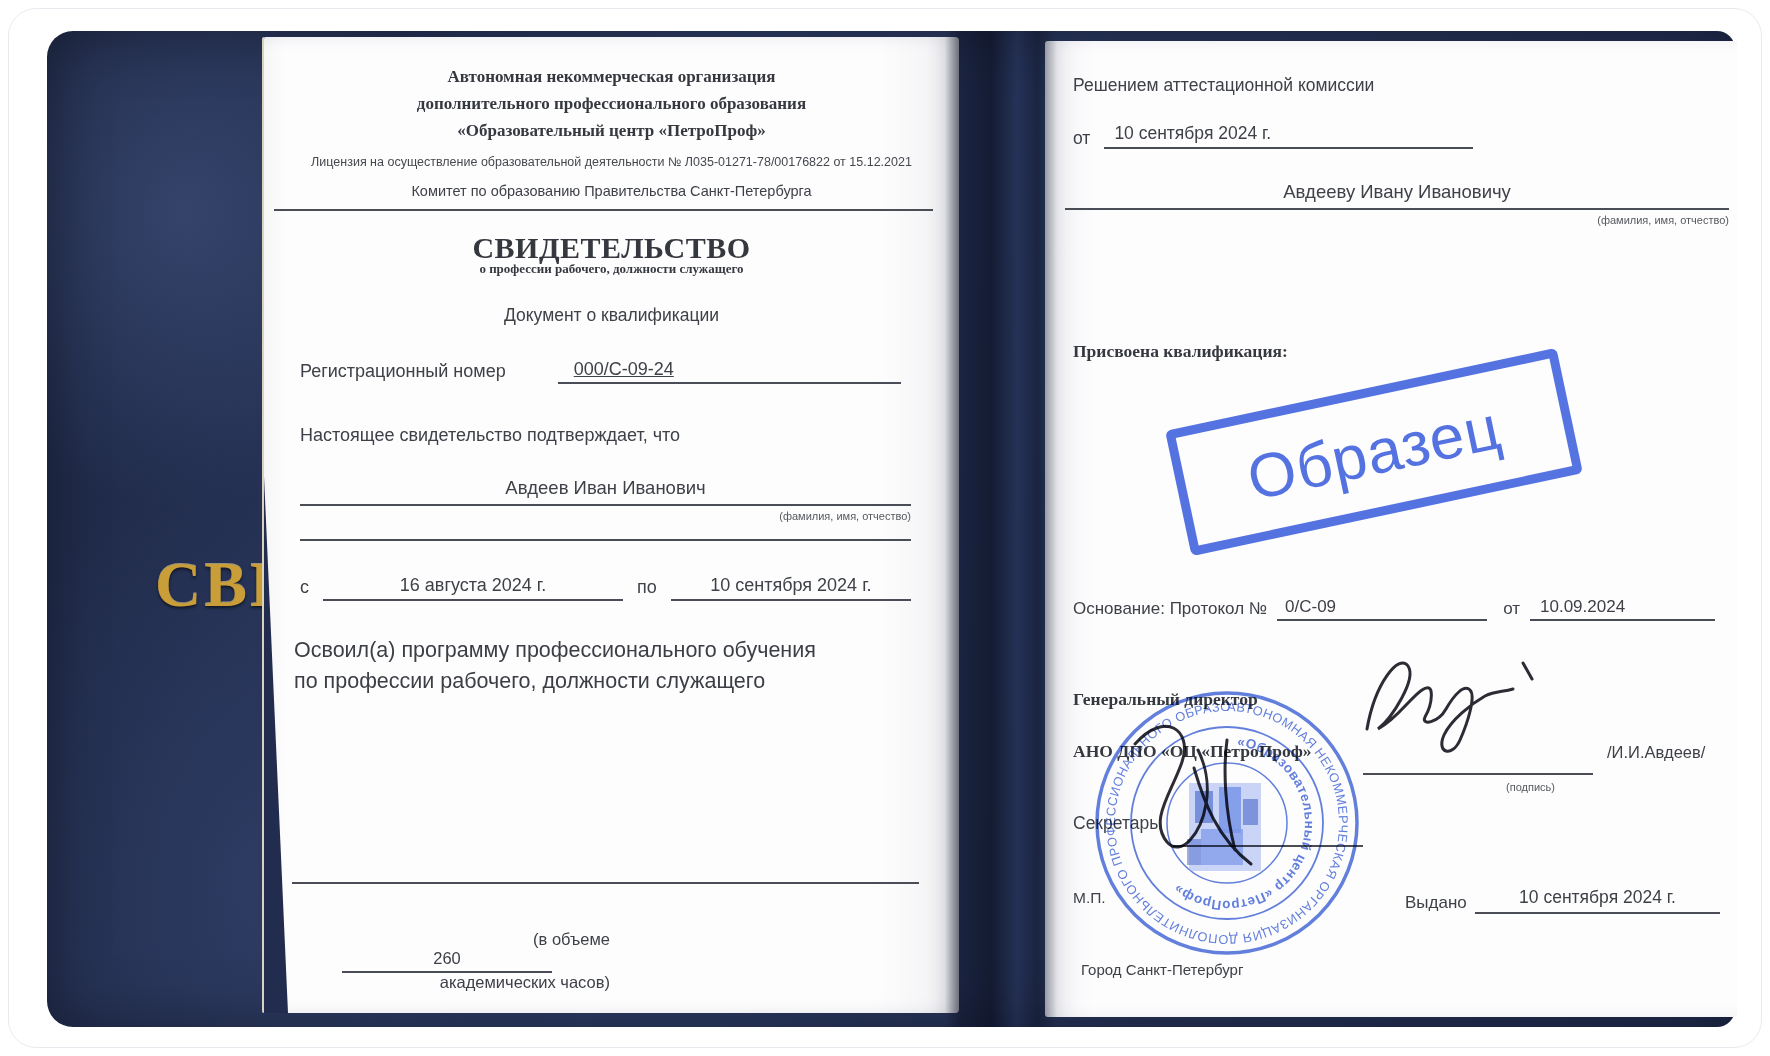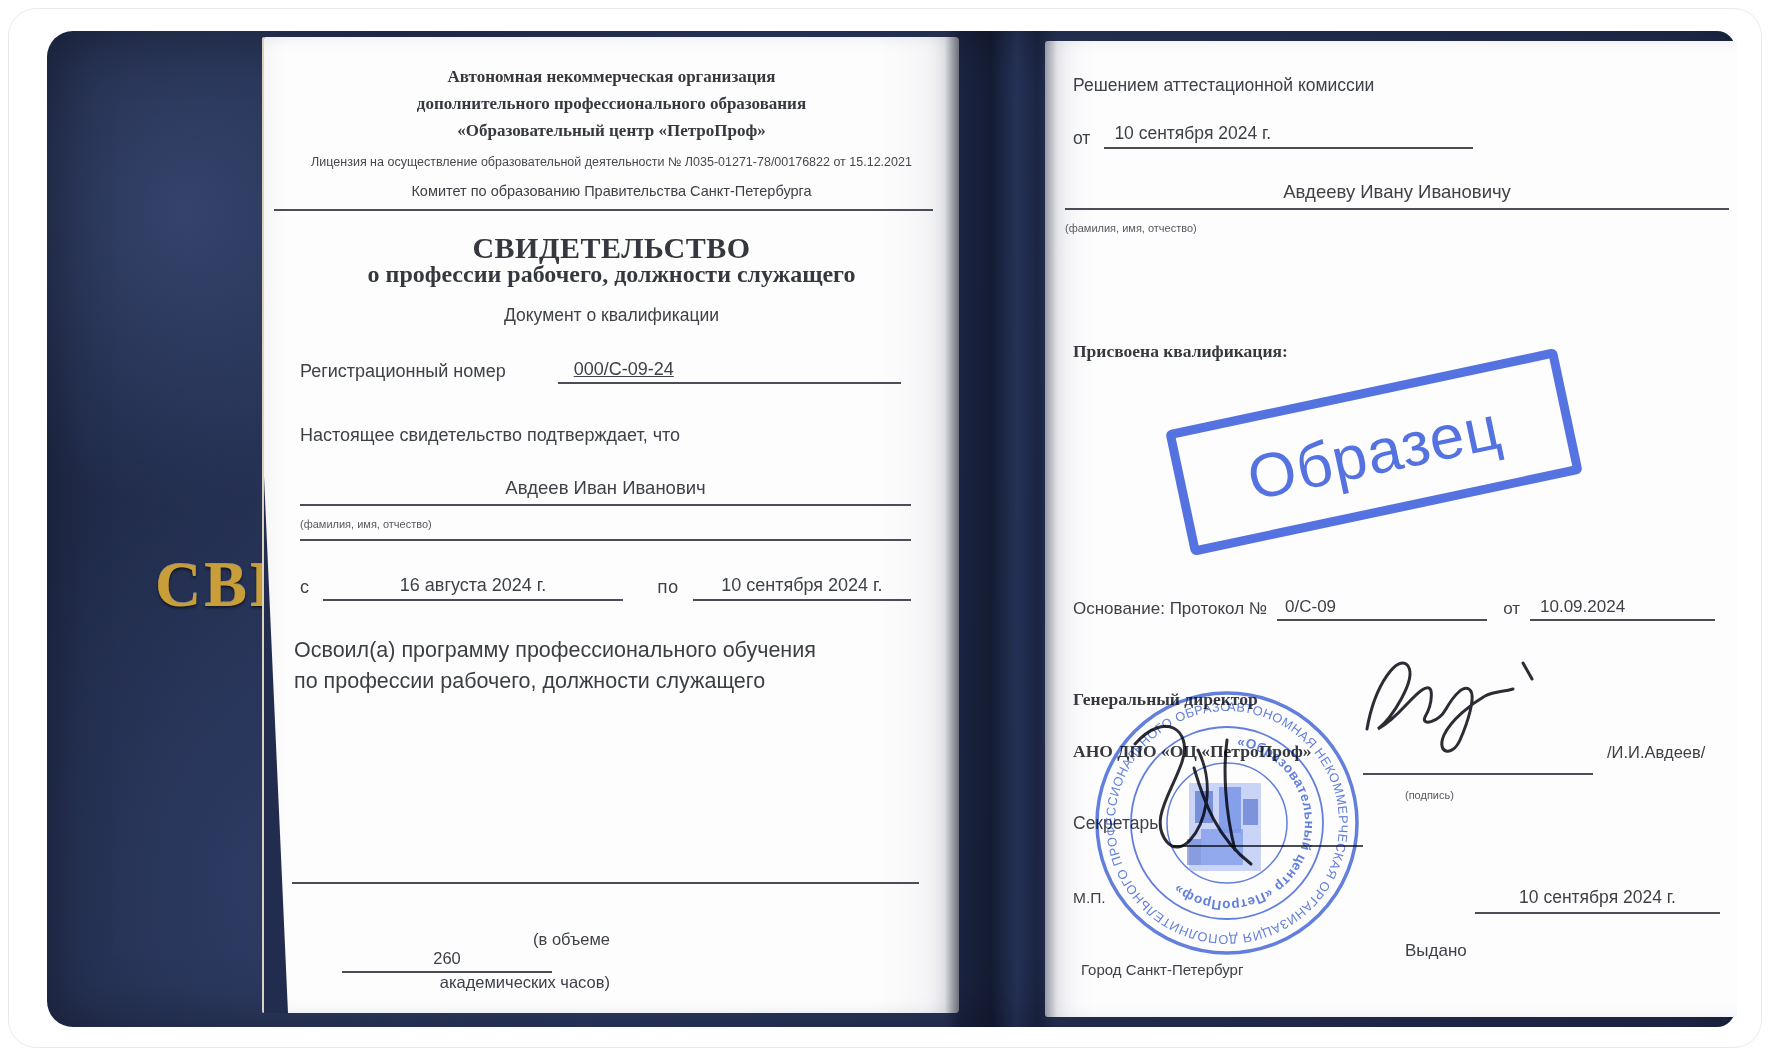--- a/index.html
+++ b/index.html
@@ -36,42 +36,42 @@
   .gutter { position:absolute; left:936px; top:22px; width:112px; height:996px; pointer-events:none;
             background:linear-gradient(90deg, rgba(8,12,28,0) 0, rgba(8,12,28,.42) 14px,
                        rgba(4,7,18,.55) 46px, rgba(30,40,75,.28) 72px, rgba(8,12,28,.40) 92px,
                        rgba(8,12,28,0) 100%); }
 
   .abs { position:absolute; }
   .c { width:100%; text-align:center; }
   .b { font-weight:bold; color:#35383e;font-family:Liberation Serif, serif; }
   .uline { border-top:2px solid #4a4d55; }
   .vfill { border-bottom:2px solid #4a4d55; }
-  .hint { font-size:11px; color:#56595f; text-align:left; padding-top:12px; }
+  .hint { font-size:11px; color:#56595f; text-align:right; padding-top:4px; }
   .row { display:flex; align-items:flex-end; }
 
   
   .org-lines { top:26px; font-size:17px; line-height:27px; }
   .license   { top:118px; font-size:12.5px; color:#45484e; }
   .committee { top:146px; font-size:14.5px; }
   .rule      { top:172px; left:10px; right:26px; }
   .title     { top:194px; font-size:30px; letter-spacing:.5px; }
-  .subtitle  { top:224px; font-size:24px; }
+  .subtitle  { top:224px; font-size:13px; }
   .doctype   { top:268px; font-size:17.5px; }
   .reg-row   { top:322px; left:36px; right:58px; font-size:18px;gap:40px; }
   .reg-row .lbl { white-space:nowrap; padding-bottom:2px; }
   .reg-row .val { flex:1; margin-left:12px; padding:0 0 2px 16px;text-decoration:underline; }
   .confirm   { top:388px; left:36px; font-size:18px; }
   .name-wrap { top:440px; left:36px; right:48px; }
   .holder    { text-align:center; font-size:18.5px; padding-bottom:5px; border-bottom:2px solid #4a4d55; }
   .blank1    { top:502px; left:36px; right:48px; }
   .dates-row { top:538px; left:36px; right:48px; font-size:18px; }
   .dates-row .lab { padding-bottom:3px; }
   .dates-row .v1 { width:300px; text-align:center; padding-bottom:3px; margin-left:14px; }
-  .dates-row .lab2 { margin-left:34px; padding-bottom:3px;font-family:Liberation Mono, monospace; }
+  .dates-row .lab2 { margin-left:14px; padding-bottom:3px; }
   .dates-row .v2 { flex:1; text-align:center; padding-bottom:3px; margin-left:14px; }
   .program   { top:598px; left:30px; right:28px; font-size:21.5px; line-height:31px; color:#3b3e44; }
   .blank2    { top:845px; left:28px; right:40px; }
   .volume-row{ top:893px; left:36px; font-size:16.5px;flex-direction:column; }
   .volume-row .v { width:210px; text-align:center; margin:0 58px 0 42px; padding-bottom:3px; }
 
   
   .commission { top:34px; left:28px; font-size:17.5px; }
   .date-row   { top:82px; left:28px; width:400px; font-size:17.5px; }
   .date-row .v { flex:1; margin-left:14px; padding:0 0 3px 10px; }
@@ -87,21 +87,21 @@
   .basis-row .lab2 { margin-left:16px; padding-bottom:2px; }
   .basis-row .v2 { width:185px; margin-left:10px; padding:0 0 2px 10px; }
   .dir-title  { top:648px; left:28px; font-size:17.5px; }
   .org-short  { top:700px; left:28px; font-size:17.5px; }
   .sig-line   { top:732px; left:318px; width:230px; }
   .dir-name   { top:702px; left:562px; font-size:16.5px; }
   .sign-hint  { top:736px; left:360px; width:150px; }
   .secretary  { top:772px; left:28px; font-size:17.5px; }
   .sec-line   { top:804px; left:128px; width:190px; }
   .mp         { top:848px; left:28px; font-size:15.5px; }
-  .issued-lab { top:852px; left:360px; font-size:17px;margin-top:48px; }
+  .issued-lab { top:852px; left:360px; font-size:17px; }
   .issued-val { top:846px; left:430px; width:245px; text-align:center; font-size:17.5px; padding-bottom:4px; }
   .city       { top:920px; left:36px; font-size:15px; }
   .seal-svg   { top:646px; left:46px; opacity:.8; mix-blend-mode:multiply; }
   .dir-sig    { top:592px; left:300px; }
   .sec-sig    { top:655px; left:62px; mix-blend-mode:multiply; }
 </style>
 </head>
 <body>
 
 <div class="scene">

